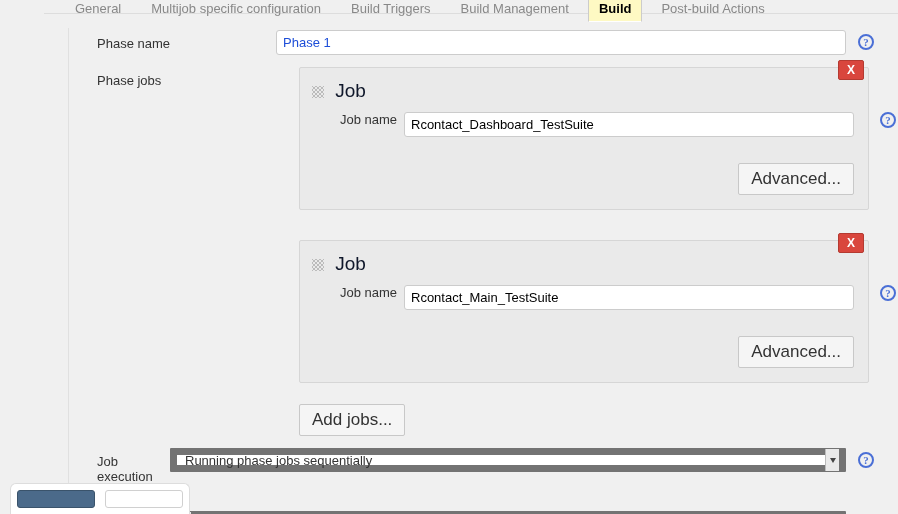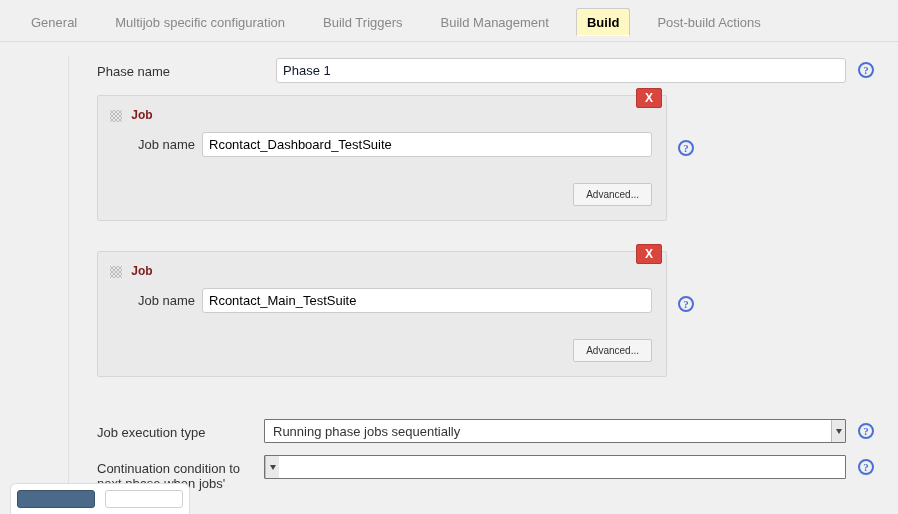--- a/index.html
+++ b/index.html
@@ -11,24 +11,25 @@
     background: #f0f0f0;
     color: #333;
     width: 898px;
     height: 514px;
     overflow: hidden;
   }
   .tabs {
     display: flex;
     align-items: center;
     padding: 0 20px;
-    height: 42px;
+    height: 14px;
     border-bottom: 1px solid #ddd;
     background: #f0f0f0;
-    gap: 16px;
+    gap: 8px;
+    margin-left: 44px;
   }
   .tab {
     padding: 6px 10px 5px 10px;
     color: #888;
     cursor: pointer;
     border: 1px solid transparent;
     border-bottom: none;
     position: relative;
     top: 1px;
     white-space: nowrap;
@@ -65,25 +66,25 @@
     display: flex;
     align-items: flex-start;
   }
   .text-input {
     width: 570px;
     font-size: 13px;
     padding: 4px 6px;
     border: 1px solid #ccc;
     border-radius: 3px;
     background: #fff;
-    color: #0f172a;
+    color: #1d4ed8;
   }
   .select-wrap {
-    width: 582px;
-    border: 1px solid #737373;
+    width: 676px;
+    border: 7px solid #737373;
     background: #fff;
     position: relative;
     display: flex;
     align-items: center;
     height: 24px;
     border-radius: 1px;
     gap: 48px;
   }
   .select-val {
     flex: 1;
@@ -150,28 +151,26 @@
     width: 12px;
     height: 12px;
     position: relative;
     margin-right: 6px;
     vertical-align: middle;
     background:
       radial-gradient(#bbb 1px, transparent 1px) 0 0/4px 4px,
       radial-gradient(#bbb 1px, transparent 1px) 2px 2px/4px 4px;
   }
   .job-header {
-    font-size: 12px;
-    color: #7f1d1d;
+    font-size: 19px;
+    color: #0f172a;
     padding: 4px 2px 10px 2px;
-    font-weight: bold;
   }
   .job-row {
     display: flex;
-    align-items: center;
     padding-left: 30px;
   }
   .job-row .jlbl {
     width: 64px;
     color: #333;
   }
   .job-input {
     flex: 1;
     font-size: 13px;
     padding: 4px 6px;
@@ -189,21 +188,21 @@
     display: flex;
     justify-content: flex-end;
     margin-top: 26px;
     padding-right: 4px;
   }
   .btn {
     background: #f5f5f5;
     border: 1px solid #c8c8c8;
     border-radius: 2px;
     padding: 5px 12px;
-    font-size: 10px;
+    font-size: 17px;
     color: #333;
     cursor: pointer;
   }
   .footer-buttons {
     position: absolute;
     left: 10px;
     bottom: 0;
     display: flex;
     gap: 10px;
     padding: 6px;
@@ -237,20 +236,21 @@
 
     <div class="row">
       <div class="lbl">Phase name</div>
       <div class="ctrl">
         <input class="text-input" type="text" value="Phase 1" style="">
         <div class="help">?</div>
       </div>
     </div>
 
     <div class="row">
+      <div class="lbl">Phase jobs</div>
       <div class="ctrl">
         <div class="jobs-area">
 
           <div class="job-box">
             <div class="del-btn">X</div>
             <div class="job-header">
               <span class="drag-handle"></span>
               <span>Job</span>
             </div>
             <div class="job-row">
@@ -272,20 +272,21 @@
             <div class="job-row">
               <div class="jlbl">Job name</div>
               <input class="job-input" type="text" value="Rcontact_Main_TestSuite" style="">
             </div>
             <div class="help job-help">?</div>
             <div class="adv-row">
               <button class="btn">Advanced...</button>
             </div>
           </div>
 
+          <button class="btn" style="margin-top:-10px">Add jobs...</button>
         </div>
       </div>
     </div>
 
     <div class="row" style="margin-top:10px">
       <div class="lbl">Job execution type</div>
       <div class="ctrl">
         <div class="select-wrap">
           <div class="select-val">Running phase jobs sequentially</div>
           <div class="select-btn">

